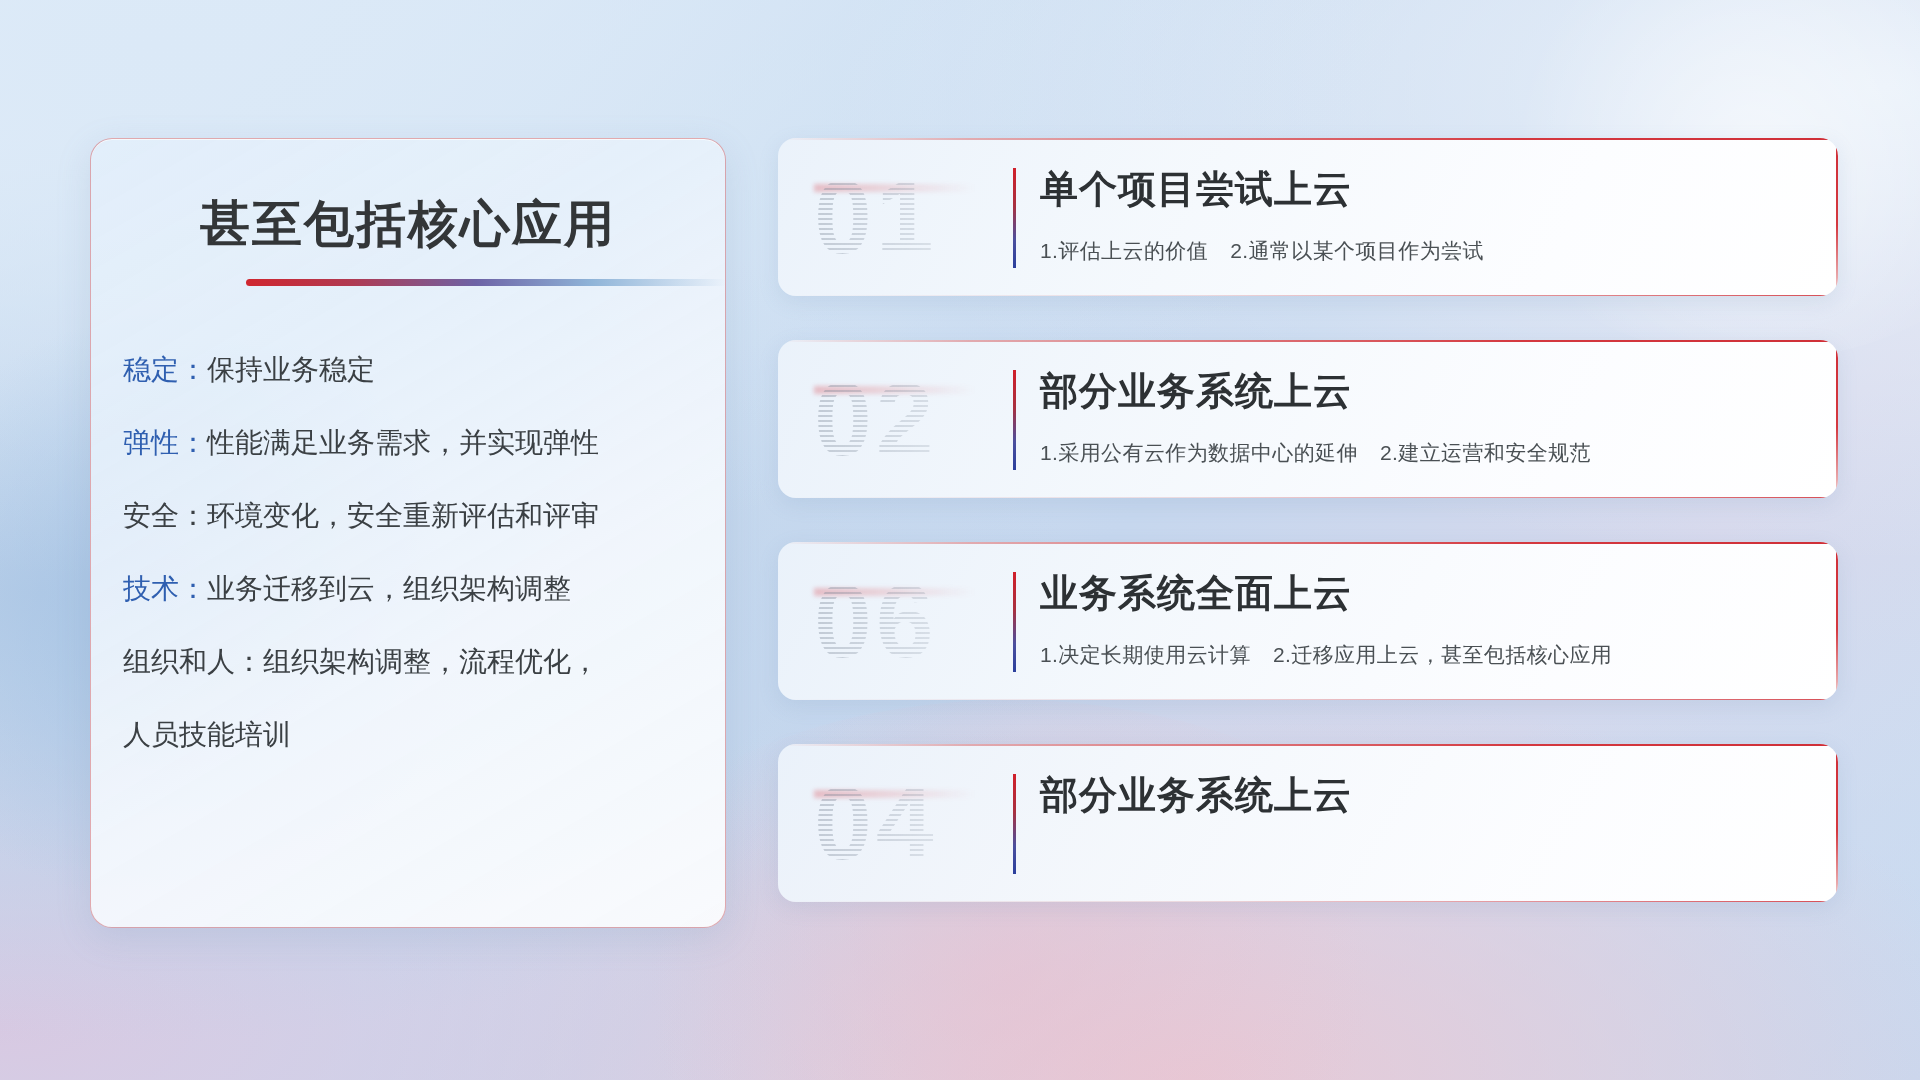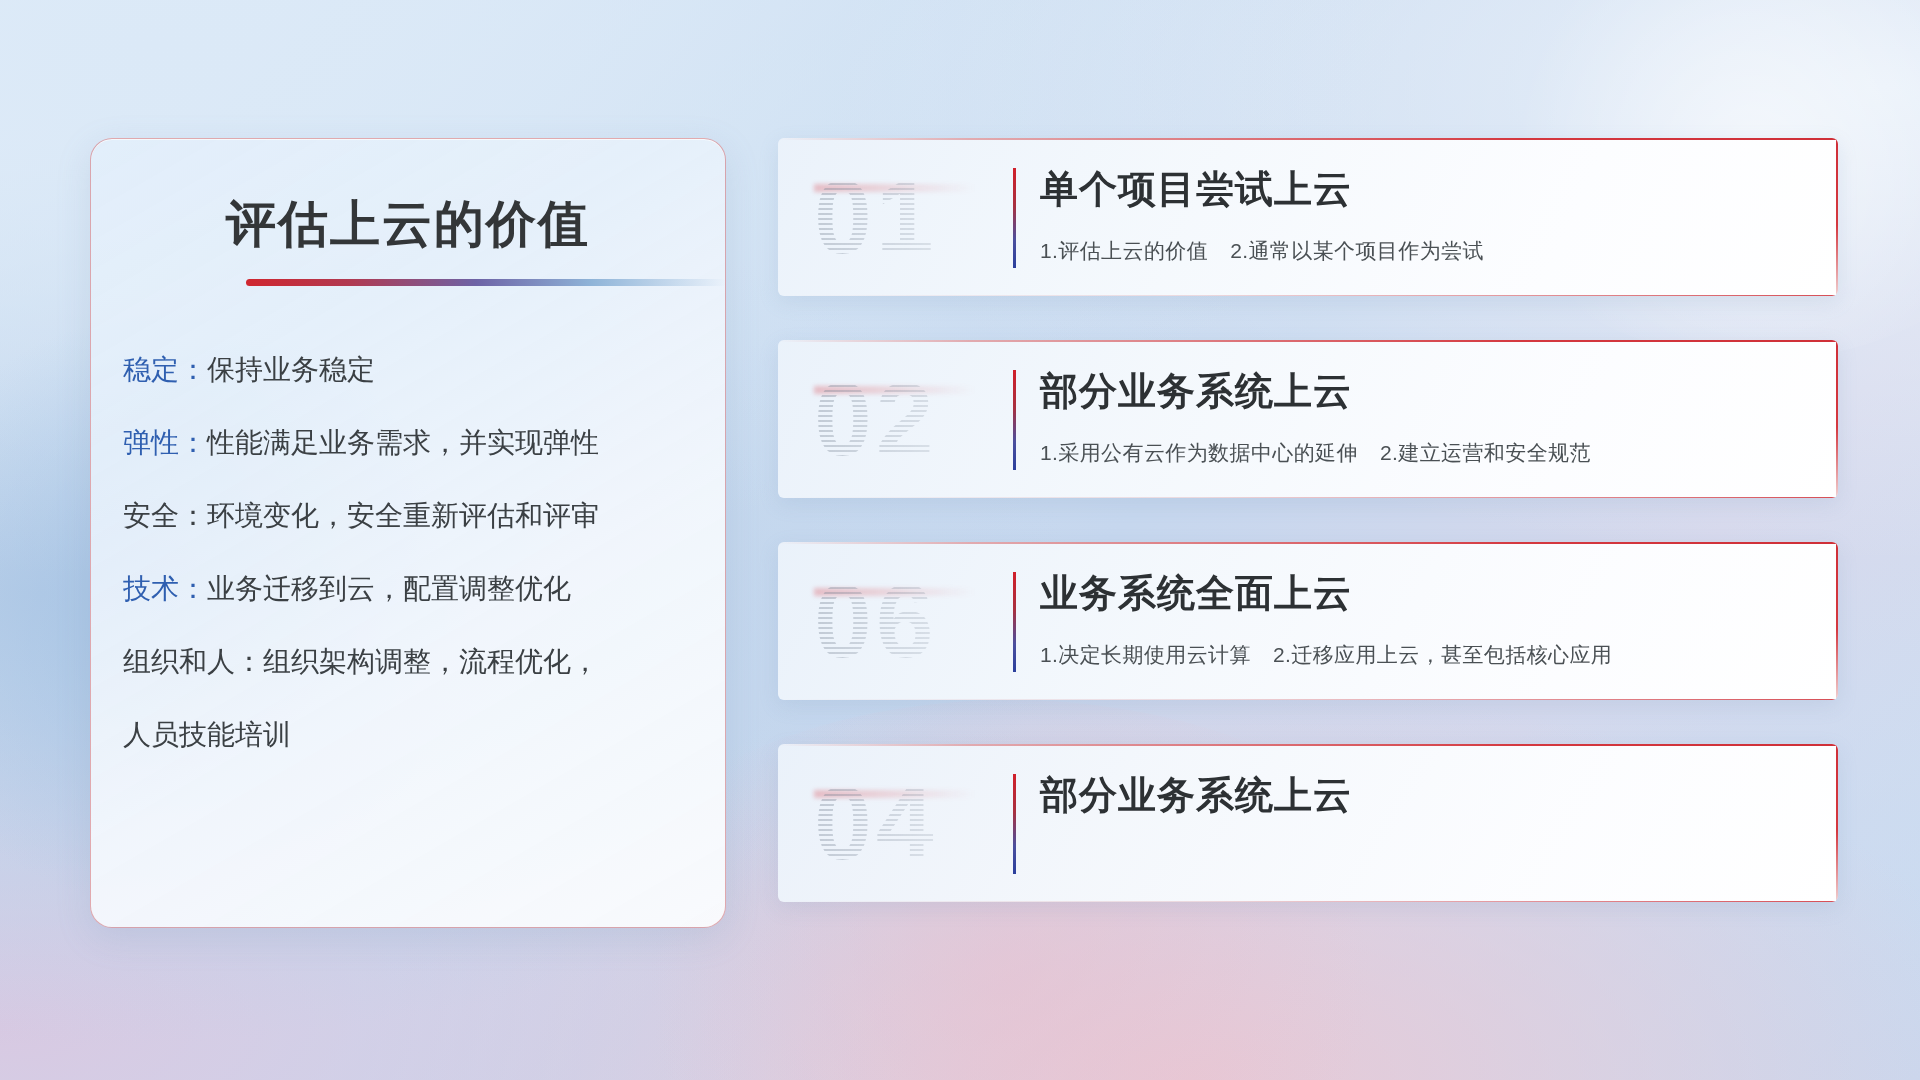--- a/index.html
+++ b/index.html
@@ -74,21 +74,21 @@
   .factor-label.blue { color: #2f5fb0; }
   .factor-label.gray { color: #3b4044; }
   .factor-text { color: #3b4044; }
 
   
   .cards { position: absolute; left: 778px; top: 138px; width: 1060px; }
   .card {
     position: relative;
     height: 158px;
     margin-bottom: 44px;
-    border-radius: 6px;
+    border-radius: 18px;
     background: linear-gradient(120deg,
                 rgba(236,243,251,.95) 0%,
                 rgba(245,249,253,.97) 35%,
                 rgba(252,253,255,.99) 70%,
                 #ffffff 100%);
     box-shadow: 0 6px 20px rgba(120,150,185,.16);
     overflow: hidden;
   }
   .card:last-child { margin-bottom: 0; }
   
@@ -150,27 +150,27 @@
 </head>
 <body>
 
 <div class="bg">
   <div class="bg-glow-a"></div>
   <div class="bg-glow-b"></div>
   <div class="bg-glow-c"></div>
 </div>
 
 <section class="left-panel">
-  <h1 class="panel-title">评估上云的价值</h1>
+  <h1 class="panel-title">甚至包括核心应用</h1>
   <div class="title-rule"></div>
   <div class="factors">
       <div class="factor-line"><span class="factor-label blue">稳定：</span><span class="factor-text">保持业务稳定</span></div>
       <div class="factor-line"><span class="factor-label blue">弹性：</span><span class="factor-text">性能满足业务需求，并实现弹性</span></div>
       <div class="factor-line"><span class="factor-label gray">安全：</span><span class="factor-text">环境变化，安全重新评估和评审</span></div>
-      <div class="factor-line"><span class="factor-label blue">技术：</span><span class="factor-text">业务迁移到云，配置调整优化</span></div>
+      <div class="factor-line"><span class="factor-label blue">技术：</span><span class="factor-text">业务迁移到云，组织架构调整</span></div>
       <div class="factor-line"><span class="factor-label gray">组织和人：</span><span class="factor-text">组织架构调整，流程优化，</span></div>
       <div class="factor-line"><span class="factor-text">人员技能培训</span></div>
     </div>
 </section>
 
 <section class="cards">
     <article class="card">
       <div class="card-edge-top"></div>
       <div class="card-edge-right"></div>
       <div class="card-edge-bottom"></div>

